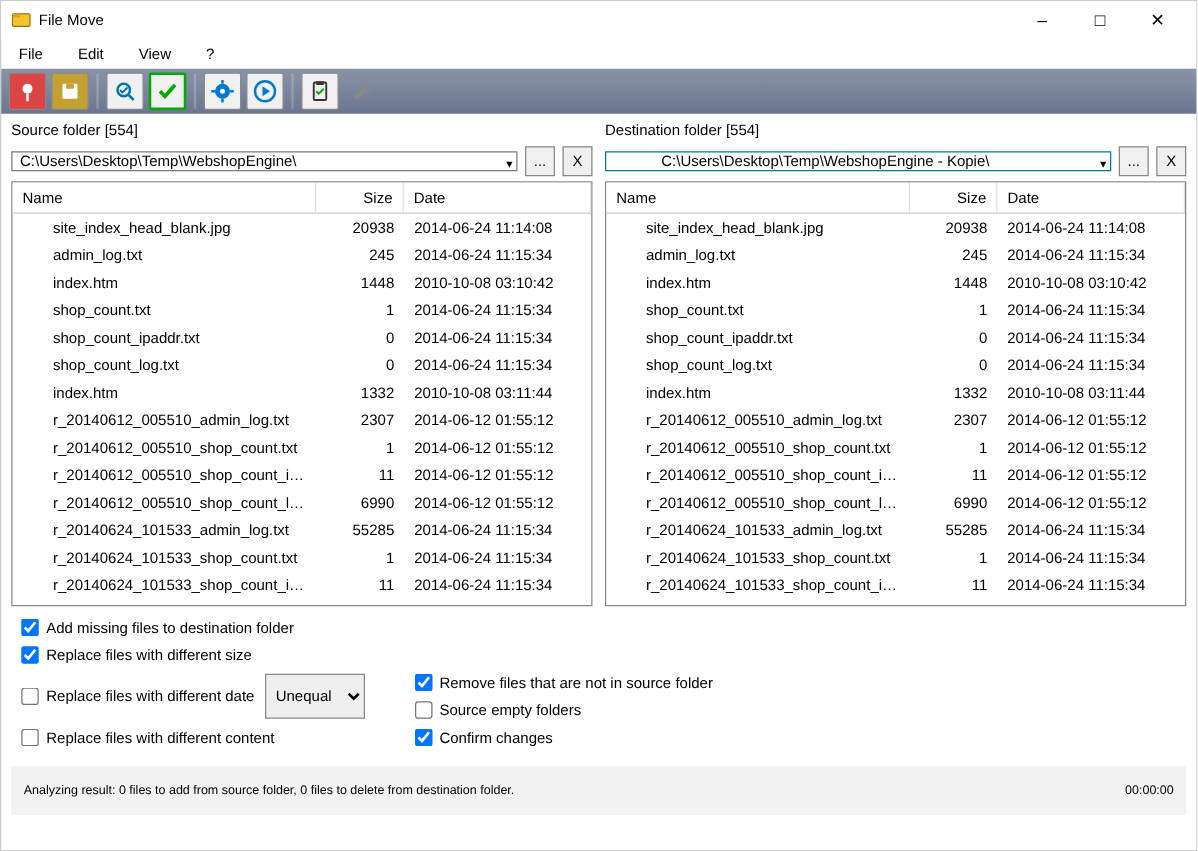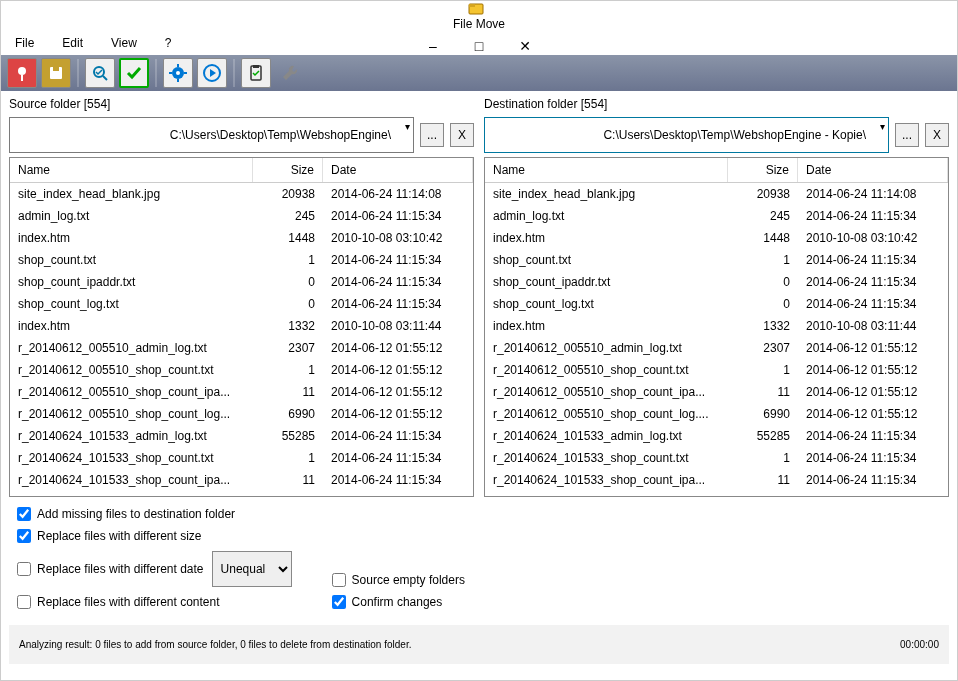--- a/index.html
+++ b/index.html
@@ -1,46 +1,46 @@
 <!DOCTYPE html>
 <html><head>
 <meta charset="utf-8">
 <style>
 * { margin: 0; padding: 0; box-sizing: border-box; font-family: "Segoe UI", Tahoma, sans-serif; }
 body { background: #fff; font-size: 13px; color: #000; user-select: none; }
 .window { width: 958px; height: 681px; display: flex; flex-direction: column; border: 1px solid #ccc; }
-.titlebar { height: 30px; display: flex; align-items: center; padding: 0 8px; background: #fff; flex-direction: column; }
+.titlebar { height: 30px; display: flex; align-items: center; padding: 0 8px; background: #fff; }
 .titlebar .app-icon { width: 16px; height: 16px; margin-right: 6px; }
 .titlebar .title { flex: 1; font-size: 12px; }
 .titlebar .win-btns { display: flex; gap: 0; }
 .titlebar .win-btn { width: 46px; height: 30px; display: flex; align-items: center; justify-content: center; font-size: 14px; cursor: default; }
 .menubar { height: 24px; display: flex; align-items: center; padding: 0 8px; gap: 16px; font-size: 12px; }
 .menubar span { cursor: default; padding: 2px 6px; }
 .toolbar { height: 36px; background: linear-gradient(to bottom, #8a94a8, #6b7590); display: flex; align-items: center; padding: 0 6px; gap: 4px; }
 .toolbar .tbtn { width: 30px; height: 30px; background: #f0f0f0; border: 1px solid #888; border-radius: 2px; display: flex; align-items: center; justify-content: center; cursor: default; }
 .toolbar .tbtn svg { width: 20px; height: 20px; }
 .toolbar .sep { width: 2px; height: 28px; background: rgba(255,255,255,0.2); margin: 0 2px; }
 .paths-row { display: flex; padding: 6px 8px 4px; gap: 10px; }
 .path-panel { flex: 1; display: flex; flex-direction: column; gap: 4px; }
 .path-label { font-size: 12px; margin-bottom: 2px; }
 .path-input-row { display: flex; gap: 6px; align-items: center; }
 .path-combo { flex: 1; position: relative; }
-.path-combo input { width: 100%; height: 36px; padding: 2px 22px 2px 6px; border: 1px solid #7a7a7a; font-size: 12px; text-align: right; }
+.path-combo input { width: 100%; height: 16px; padding: 2px 22px 2px 6px; border: 1px solid #7a7a7a; font-size: 12px; }
 .path-combo.dest input { border: 1px solid #0078a0; padding-left: 44px; }
 .path-combo .dd { position: absolute; right: 4px; top: 4px; font-size: 10px; pointer-events: none; }
 .sq-btn { width: 24px; height: 24px; border: 1px solid #888; background: #f0f0f0; font-size: 12px; display: flex; align-items: center; justify-content: center; cursor: default; }
 .lists-row { display: flex; padding: 0 8px; gap: 10px; flex: 0 0 auto; }
 .file-list { flex: 1; border: 1px solid #888; height: 340px; overflow: hidden; display: flex; flex-direction: column; }
 .list-header { display: flex; border-bottom: 1px solid #ccc; background: #fff; }
 .list-header .col { padding: 5px 8px; font-size: 12px; border-right: 1px solid #e0e0e0; }
 .col-name { flex: 1; text-align: left; }
 .col-size { width: 70px; text-align: right; }
 .col-date { width: 150px; text-align: left; }
 .list-body { flex: 1; overflow-y: auto; }
-.list-row { display: flex; padding: 2px 0; }
+.list-row { display: flex; padding: 2px 0; margin-left: 24px; }
 .list-row .cell { padding: 2px 8px; font-size: 12px; white-space: nowrap; overflow: hidden; text-overflow: ellipsis; }
 .options { padding: 10px 16px 8px; display: flex; gap: 40px; font-size: 12px; align-items: flex-end; }
 .opt-col { display: flex; flex-direction: column; gap: 8px; }
 .opt-row { display: flex; align-items: center; gap: 8px; }
 .opt-row label { display: flex; align-items: center; gap: 6px; }
 .opt-row input[type=checkbox] { width: 14px; height: 14px; }
 .opt-row select { height: 36px; padding: 0 4px; border: 1px solid #888; font-size: 12px; min-width: 80px; }
 .status { margin: 8px 8px 8px; padding: 14px 10px; background: #f2f2f2; display: flex; justify-content: space-between; font-size: 10px; }
 </style>
 </head>
@@ -349,20 +349,26 @@
       <div class="opt-row">
           <label>
             <input type="checkbox" style="">
             <span>Replace files with different content</span>
           </label>
         </div>
     </div>
     <div class="opt-col">
       <div class="opt-row">
           <label>
+            <input type="checkbox" checked="" style="">
+            <span>Remove files that are not in source folder</span>
+          </label>
+        </div>
+      <div class="opt-row">
+          <label>
             <input type="checkbox" style="">
             <span>Source empty folders</span>
           </label>
         </div>
       <div class="opt-row">
           <label>
             <input type="checkbox" checked="" style="">
             <span>Confirm changes</span>
           </label>
         </div>

